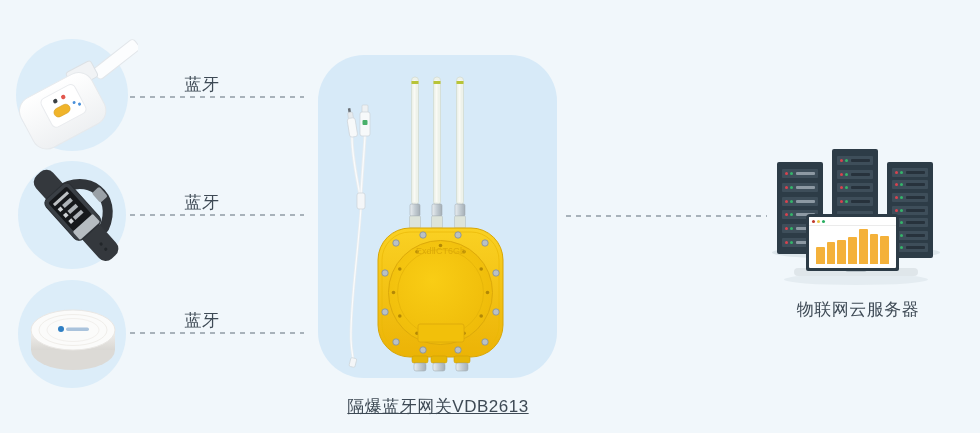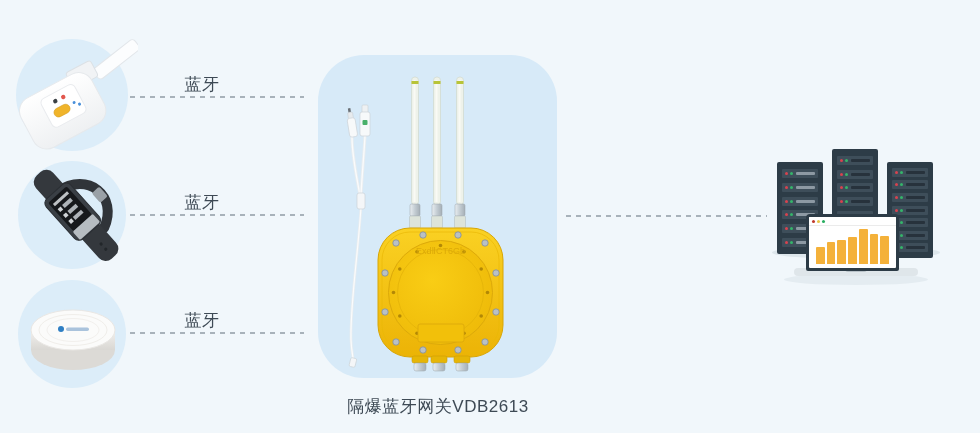--- a/index.html
+++ b/index.html
@@ -22,21 +22,21 @@
   
   .dash{position:absolute;height:2px;background:repeating-linear-gradient(90deg,#a8b2ba 0 5px,transparent 5px 10px);}
   .d1{left:130px;top:96px;width:174px;}
   .d2{left:130px;top:214px;width:174px;}
   .d3{left:130px;top:332px;width:174px;}
   .d4{left:566px;top:215px;width:201px;}
 
   
   .panel{position:absolute;left:318px;top:55px;width:239px;height:323px;border-radius:46px;background:#d7eaf8;}
   .gwsvg{position:absolute;left:318px;top:55px;width:239px;height:323px;}
-  .gw-caption{left:308px;top:395px;width:260px;}
+  .gw-caption{left:308px;top:395px;width:260px;text-decoration:underline;}
   .uplink{left:575px;top:191px;width:200px;}
   .cloud-caption{left:770px;top:298px;width:176px;}
 
   
   .cluster{position:absolute;left:772px;top:143px;width:168px;height:185px;}
   .gshadow{position:absolute;left:0px;top:103px;width:168px;height:13px;border-radius:50%;background:#dde6eb;}
   .tower{position:absolute;width:46px;background:#2d3c47;border-radius:2px;display:flex;flex-direction:column;justify-content:space-evenly;padding:2px 0;box-sizing:border-box;}
   .t0{left:5px;top:19px;height:92px;}
   .t1{left:60px;top:6px;height:105px;}
   .t2{left:115px;top:19px;height:96px;}
@@ -376,14 +376,15 @@
             <div class="cbar" style="height: 62%; background: rgb(244, 177, 58);"></div>
             <div class="cbar" style="height: 70%; background: rgb(244, 177, 58);"></div>
             <div class="cbar" style="height: 77%; background: rgb(244, 177, 58);"></div>
             <div class="cbar" style="height: 100%; background: rgb(244, 177, 58);"></div>
             <div class="cbar" style="height: 87%; background: rgb(244, 177, 58);"></div>
             <div class="cbar" style="height: 80%; background: rgb(244, 177, 58);"></div>
           </div>
       </div>
     </div>
   </div>
+  <div class="lbl cloud-caption">物联网云服务器</div>
 
 </div>
 
 </body></html>

